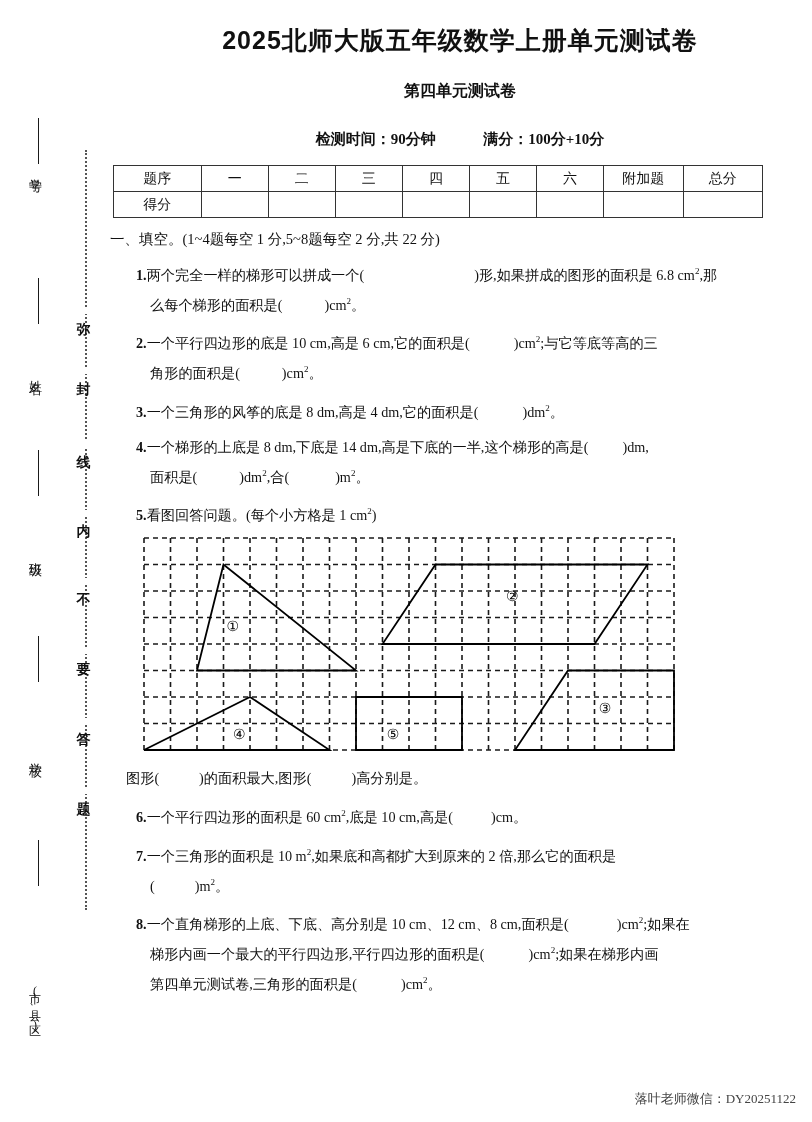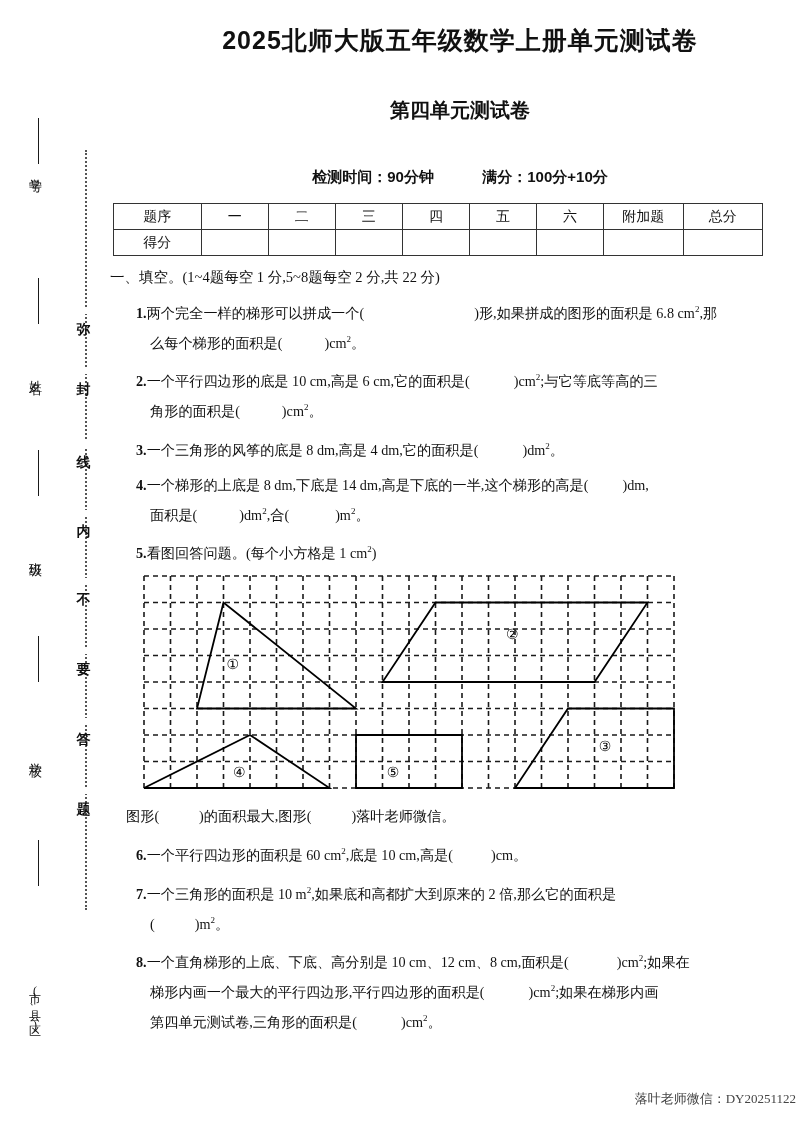--- a/index.html
+++ b/index.html
@@ -40,28 +40,28 @@
 
   
   .paper{position:absolute;left:108px;top:0;width:704px;height:1122px;}
 
   h1.title{
     text-align:center;margin:0;padding-top:24px;
     font-size:25px;font-weight:bold;letter-spacing:1px;
     font-family:"Liberation Sans","DejaVu Sans",sans-serif;
   }
   h2.subtitle{
-    text-align:center;margin:16px;padding-top:24px;
-    font-size:20px;font-weight:bold;
+    text-align:center;margin:0;padding-top:24px;
+    font-size:16px;font-weight:bold;
     font-family:Liberation Mono, monospace;
   }
   .examinfo{
     text-align:center;margin:0;padding-top:28px;
     font-size:15px;font-weight:bold;
-    font-family:Liberation Sans, sans-serif;
+    font-family:Liberation Serif, serif;
   }
   .examinfo .gap{display:inline-block;width:40px;}
 
   table.score{
     border-collapse:collapse;
     margin:16px 0 0 5px;
     width:650px;
     font-size:14px;
   }
   table.score td{
@@ -226,21 +226,21 @@
         <polygon points="426,134.5 532,134.5 532,214 373,214" fill="none" stroke="#000000" stroke-width="1.8" stroke-linejoin="miter"></polygon>
         <text x="463.09999999999997" y="174.25" font-size="14" font-family="&quot;Liberation Serif&quot;,&quot;DejaVu Serif&quot;,serif" fill="#000" text-anchor="middle" dominant-baseline="middle">③</text>
         <polygon points="2,214 108,161 187.5,214" fill="none" stroke="#000000" stroke-width="1.8" stroke-linejoin="miter"></polygon>
         <text x="97.4" y="199.425" font-size="14" font-family="&quot;Liberation Serif&quot;,&quot;DejaVu Serif&quot;,serif" fill="#000" text-anchor="middle" dominant-baseline="middle">④</text>
         <polygon points="214,161 320,161 320,214 214,214" fill="none" stroke="#000000" stroke-width="1.8" stroke-linejoin="miter"></polygon>
         <text x="251.10000000000002" y="199.425" font-size="14" font-family="&quot;Liberation Serif&quot;,&quot;DejaVu Serif&quot;,serif" fill="#000" text-anchor="middle" dominant-baseline="middle">⑤</text>
       </svg>
   </div>
 
   <div class="q" style="margin-left:18px;">
-    <span>图形(</span><span class="blank" style="width:40px;"></span><span>)的面积最大,图形(</span><span class="blank" style="width:40px;"></span><span>)落叶老师微信。</span>
+    <span>图形(</span><span class="blank" style="width:40px;"></span><span>)的面积最大,图形(</span><span class="blank" style="width:40px;"></span><span>)高分别是。</span>
   </div>
 
   <div class="q">
     <span class="num">6.</span><span>一个平行四边形的面积是 60 cm</span><sup>2</sup><span>,底是 10 cm,高是(</span><span class="blank" style="width:38px;"></span><span>)cm。</span>
   </div>
 
   <div class="q">
     <span class="num">7.</span><span>一个三角形的面积是 10 m</span><sup>2</sup><span>,如果底和高都扩大到原来的 2 倍,那么它的面积是</span>
     <span class="ind"><span>(</span><span class="blank" style="width:40px;"></span><span>)m</span><sup>2</sup><span>。</span></span>
   </div>

